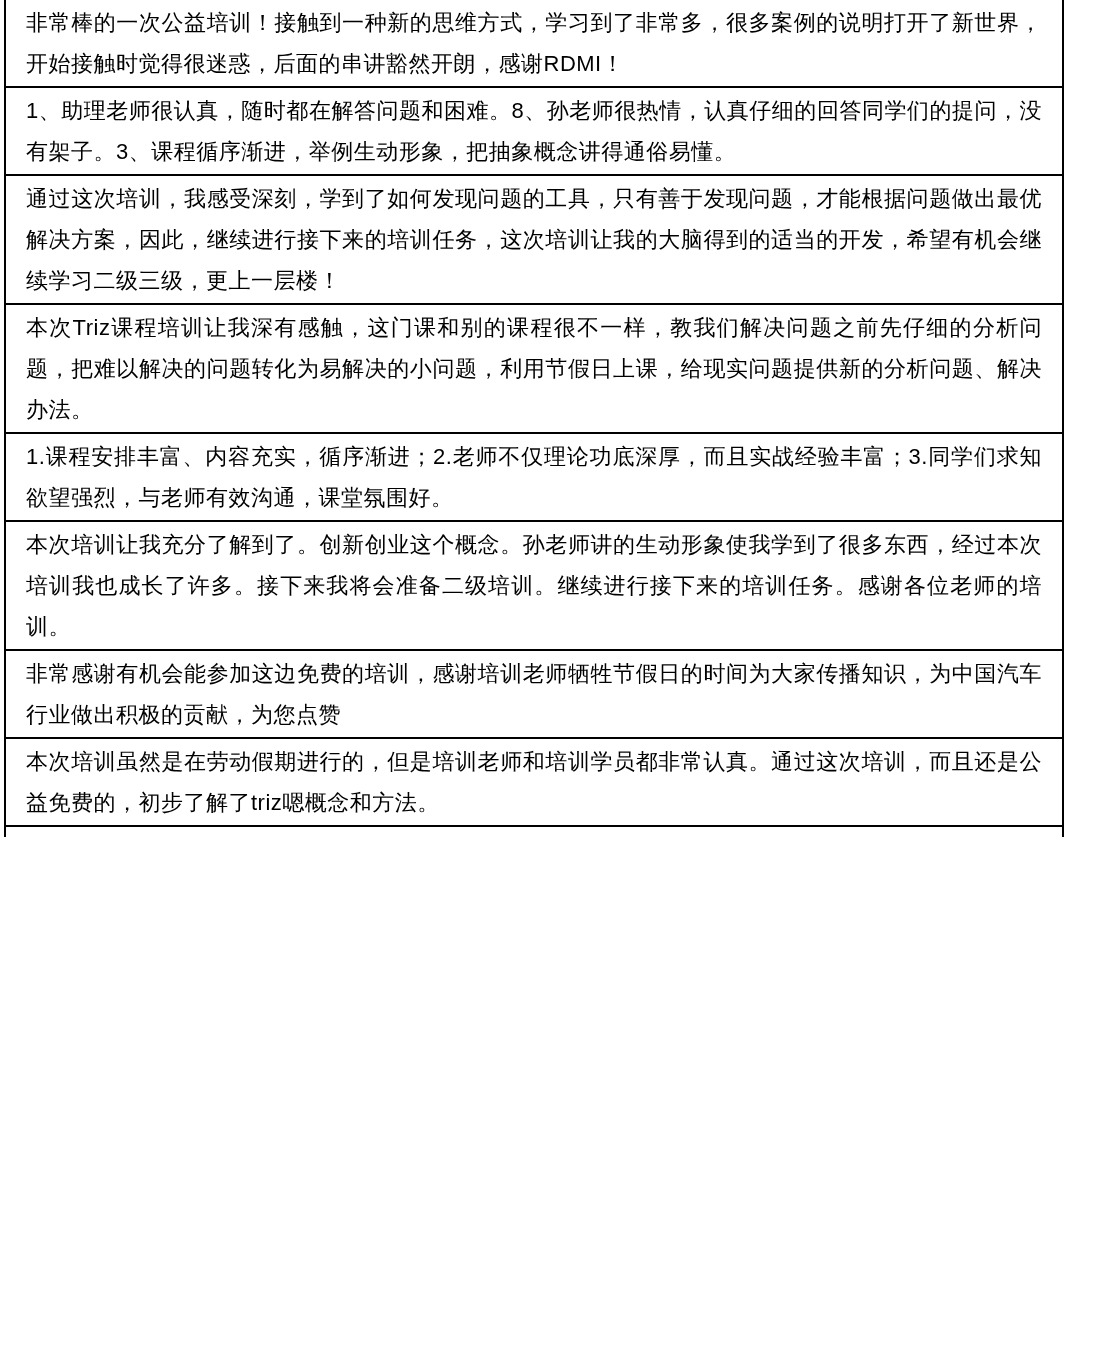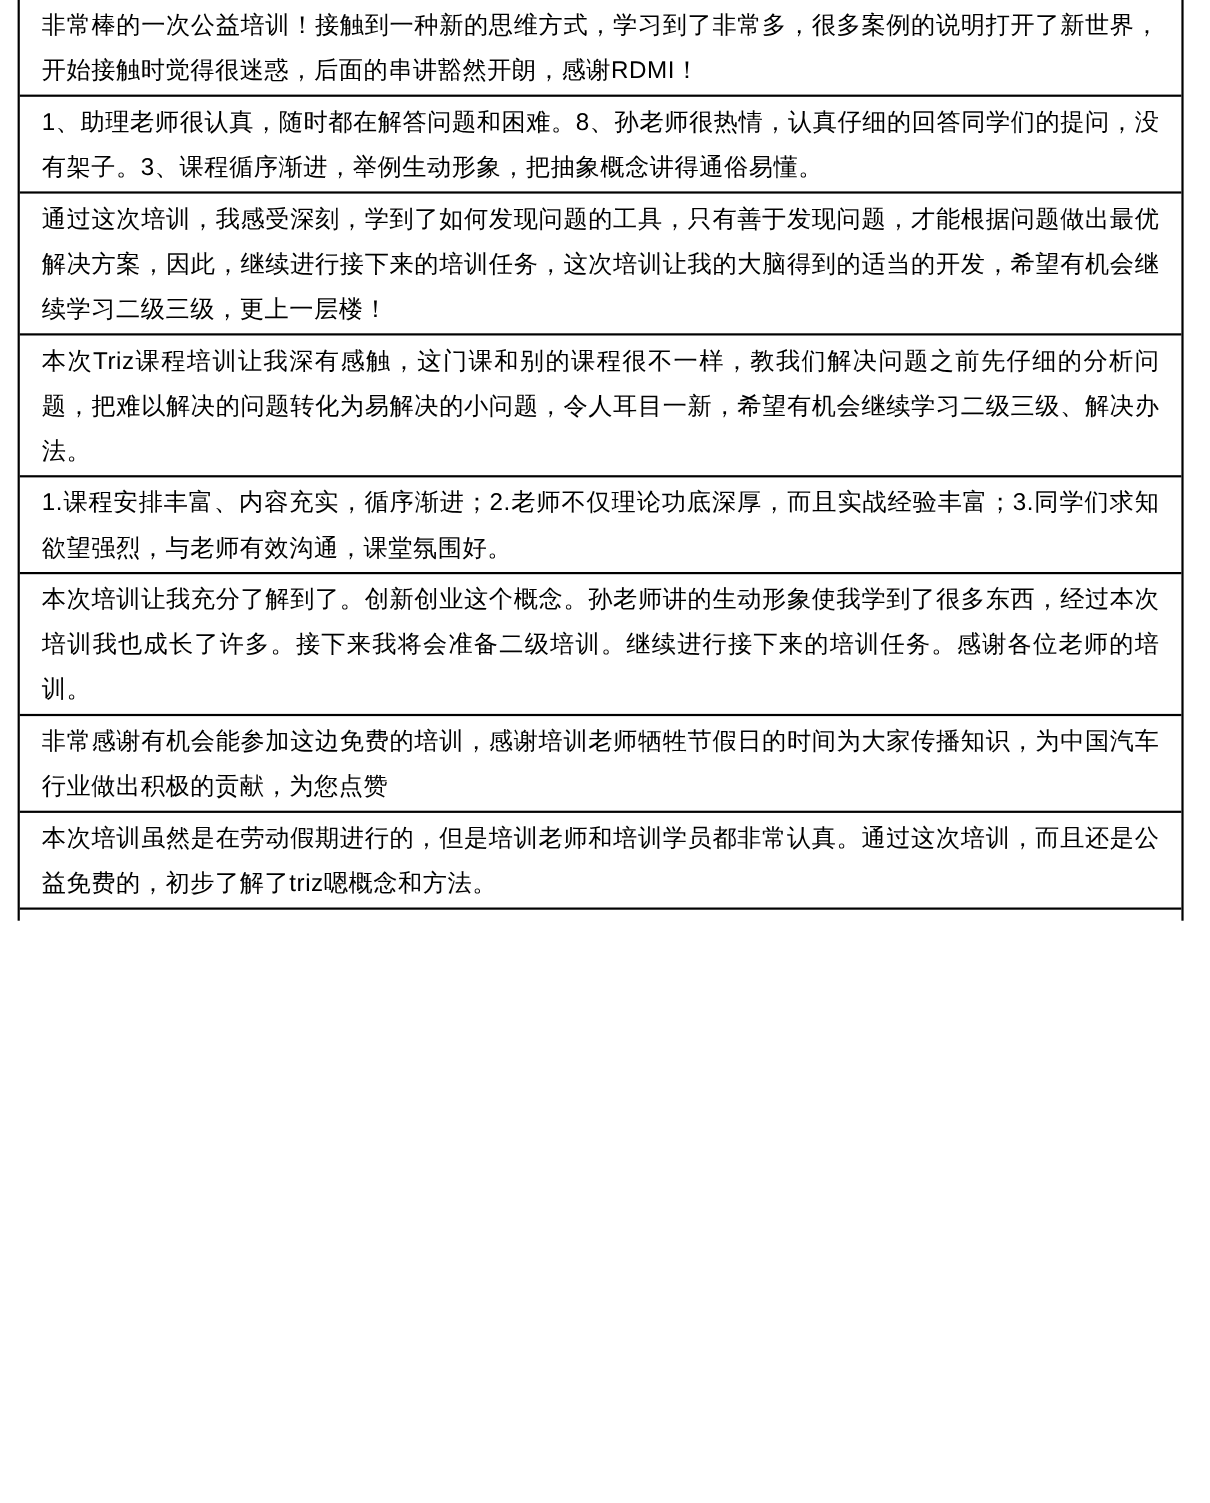--- a/index.html
+++ b/index.html
@@ -9,21 +9,21 @@
   }
   body {
     width: 1100px;
     height: 1366px;
     overflow: hidden;
     font-family: "Liberation Sans", sans-serif;
     color: #000000;
   }
   .doc {
     width: 1060px;
-    margin-left: 16px;
+    margin-left: 4px;
     border-left: 2px solid #000000;
     border-right: 2px solid #000000;
     box-sizing: border-box;
     background: #ffffff;
   }
   .row {
     border-bottom: 2px solid #000000;
     padding: 2px 20px;
   }
   .row.partial {
@@ -49,21 +49,21 @@
     <div class="row">
       <p class="cell-text">非常棒的一次公益培训！接触到一种新的思维方式，学习到了非常多，很多案例的说明打开了新世界，开始接触时觉得很迷惑，后面的串讲豁然开朗，感谢RDMI！</p>
     </div>
     <div class="row">
       <p class="cell-text">1、助理老师很认真，随时都在解答问题和困难。8、孙老师很热情，认真仔细的回答同学们的提问，没有架子。3、课程循序渐进，举例生动形象，把抽象概念讲得通俗易懂。</p>
     </div>
     <div class="row">
       <p class="cell-text">通过这次培训，我感受深刻，学到了如何发现问题的工具，只有善于发现问题，才能根据问题做出最优解决方案，因此，继续进行接下来的培训任务，这次培训让我的大脑得到的适当的开发，希望有机会继续学习二级三级，更上一层楼！</p>
     </div>
     <div class="row">
-      <p class="cell-text">本次Triz课程培训让我深有感触，这门课和别的课程很不一样，教我们解决问题之前先仔细的分析问题，把难以解决的问题转化为易解决的小问题，令人耳目一新，希望有机会继续学习二级三级、解决办法。</p>
+      <p class="cell-text">本次Triz课程培训让我深有感触，这门课和别的课程很不一样，教我们解决问题之前先仔细的分析问题，把难以解决的问题转化为易解决的小问题，利用节假日上课，给现实问题提供新的分析问题、解决办法。</p>
     </div>
     <div class="row">
       <p class="cell-text">1.课程安排丰富、内容充实，循序渐进；2.老师不仅理论功底深厚，而且实战经验丰富；3.同学们求知欲望强烈，与老师有效沟通，课堂氛围好。</p>
     </div>
     <div class="row">
       <p class="cell-text">本次培训让我充分了解到了。创新创业这个概念。孙老师讲的生动形象使我学到了很多东西，经过本次培训我也成长了许多。接下来我将会准备二级培训。继续进行接下来的培训任务。感谢各位老师的培训。</p>
     </div>
     <div class="row">
       <p class="cell-text">非常感谢有机会能参加这边免费的培训，感谢培训老师牺牲节假日的时间为大家传播知识，为中国汽车行业做出积极的贡献，为您点赞</p>
     </div>

